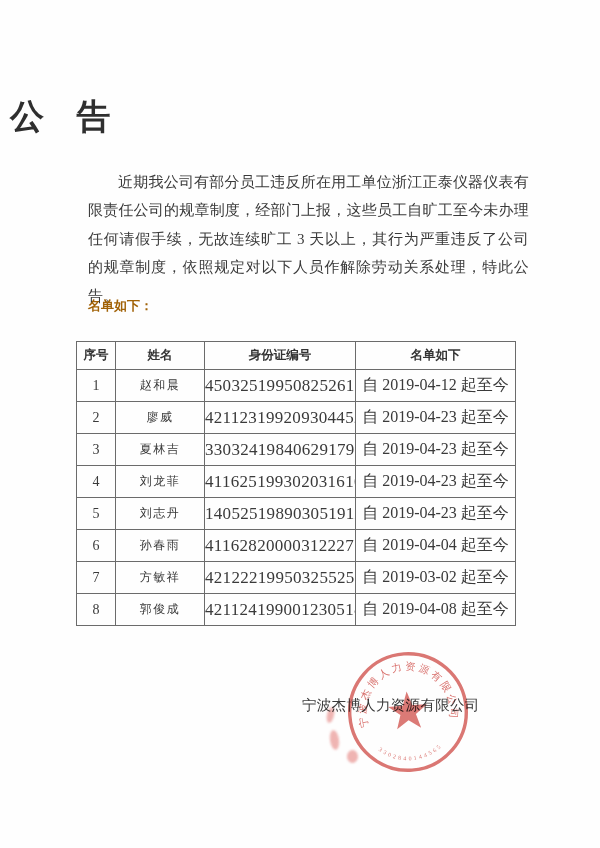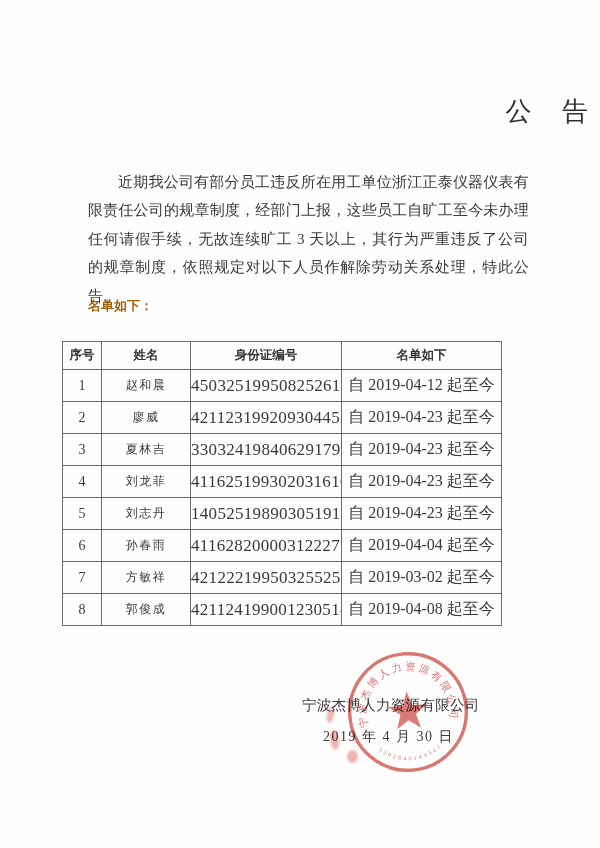--- a/index.html
+++ b/index.html
@@ -4,34 +4,34 @@
 <style>
   html,body { margin:0; padding:0; background:#e8e8e8; }
   .sheet {
     position:relative; width:600px; height:848px; margin:0 auto;
     background:#fefefe; overflow:hidden;
     font-family:"Liberation Serif","DejaVu Serif",serif;
     color:#363636;
   }
   .title {
     position:absolute; top:94px; left:0; right:0; margin:0;
-    text-align:right; text-indent:10px;
-    font-size:26px; font-weight:normal; letter-spacing:12px; color:#2f2f2f;
+    text-align:left; text-indent:10px;
+    font-size:34px; font-weight:bold; letter-spacing:12px; color:#2f2f2f;
   }
   .body-par {
     position:absolute; top:168px; left:88px; width:441px; margin:0;
     font-size:15px; line-height:28.4px; letter-spacing:0.2px;
     text-indent:2em; text-align:justify; color:#3a3a3a;
   }
   .list-intro {
     position:absolute; top:297px; left:88px;
     font-size:13px; font-weight:bold; color:#a16207;
   }
   table.roster {
-    position:absolute; top:341px; left:62px; width:439px;
+    position:absolute; top:341px; left:76px; width:439px;
     border-collapse:collapse; table-layout:fixed;
   }
   .roster th, .roster td {
     border:1px solid #6b6b6b; text-align:center; vertical-align:middle;
     padding:0; overflow:hidden; white-space:nowrap;
   }
   .roster thead th { height:27px; font-size:12.5px; font-weight:bold; color:#333; }
   .roster tbody td { height:31px; color:#3a3a3a; }
   .roster td.col0 { font-size:14px; }
   .roster td.col1 { font-size:12px; letter-spacing:1.5px; }
@@ -142,21 +142,20 @@
         <tr>
           <td class="col0">8</td>
           <td class="col1">郭俊成</td>
           <td class="col2">421124199001230518</td>
           <td class="col3">自 2019-04-08 起至今</td>
         </tr>
       </tbody>
   </table>
 
   <div class="sig-company">宁波杰博人力资源有限公司</div>
-  <div class="sig-date">2019 年 4 月 30 日</div>
 
   <div class="stamp">
     <svg viewBox="0 0 200 200" aria-hidden="true">
       <defs>
         <path id="arcTop" d="M 36.1 123.3 A 68 68 0 1 1 163.9 123.3" fill="none"></path>
         <path id="arcBottom" d="M 36.1 144.8 A 78 78 0 0 0 163.9 144.8" fill="none"></path>
       </defs>
       <circle class="seal-ring" cx="100" cy="100" r="94"></circle>
       <polygon class="seal-star" points="100,67 107.8,89.3 131.4,89.8 112.5,104.1 119.4,126.7 100,113.2 80.6,126.7 87.5,104.1 68.6,89.8 92.2,89.3"></polygon>
       <text class="seal-arc-text">

